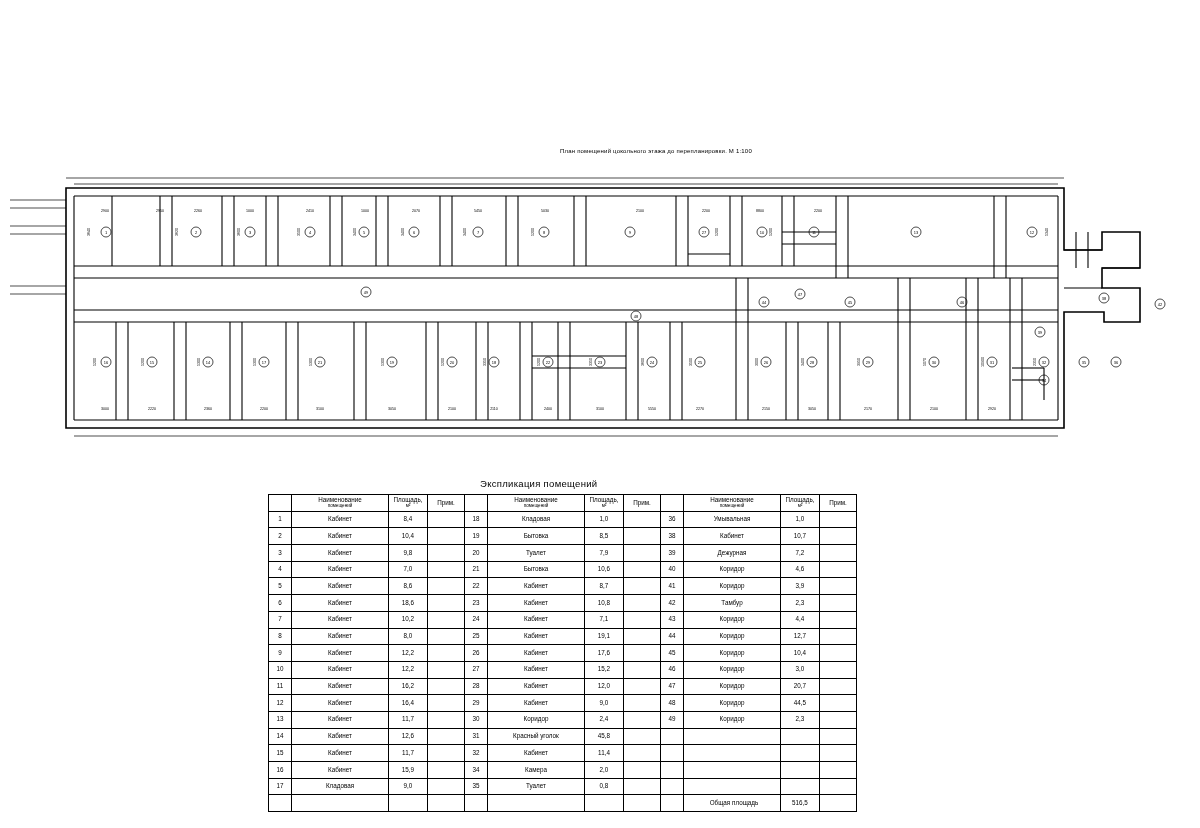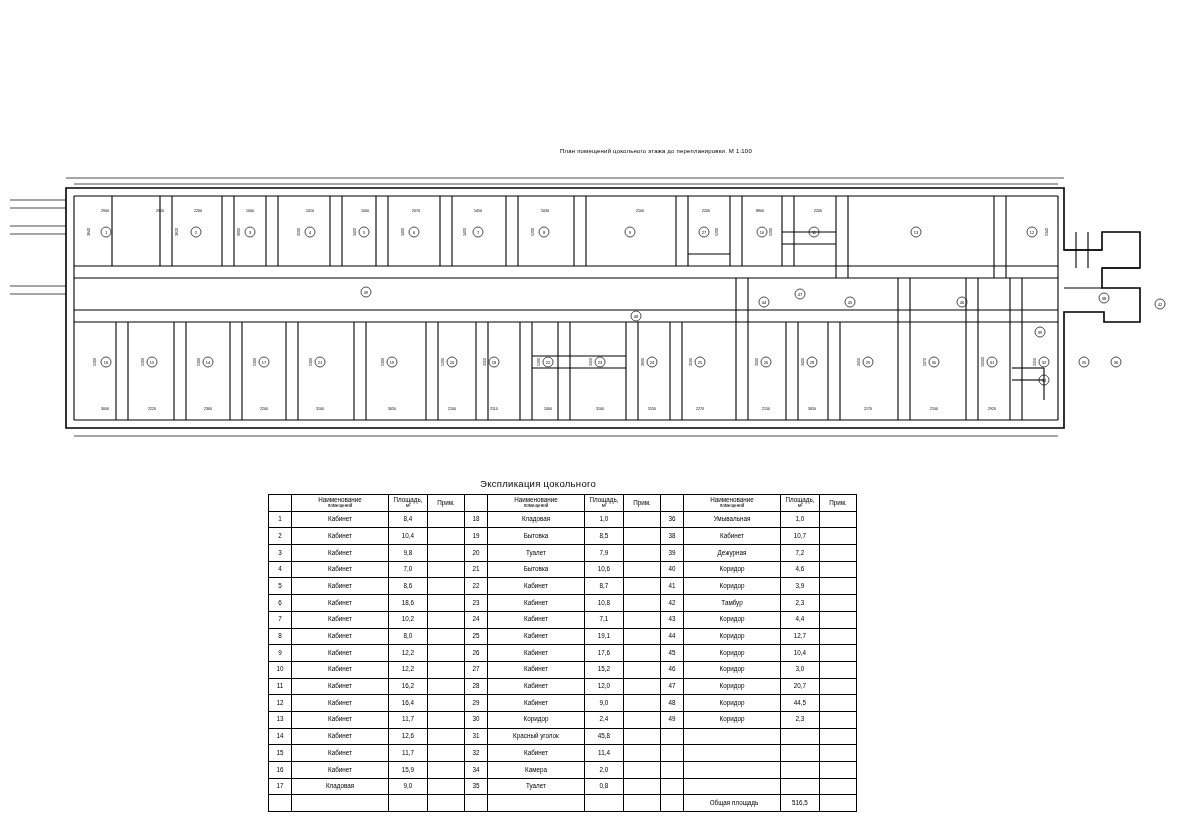--- a/index.html
+++ b/index.html
@@ -294,21 +294,21 @@
       <text x="850" y="133" font-size="4" font-family="&quot;Liberation Sans&quot;, sans-serif" text-anchor="middle" dominant-baseline="middle" fill="#000">45</text>
       <text x="962" y="133" font-size="4" font-family="&quot;Liberation Sans&quot;, sans-serif" text-anchor="middle" dominant-baseline="middle" fill="#000">46</text>
       <text x="1040" y="163" font-size="4" font-family="&quot;Liberation Sans&quot;, sans-serif" text-anchor="middle" dominant-baseline="middle" fill="#000">39</text>
       <text x="1104" y="129" font-size="4" font-family="&quot;Liberation Sans&quot;, sans-serif" text-anchor="middle" dominant-baseline="middle" fill="#000">38</text>
       <text x="1160" y="135" font-size="4" font-family="&quot;Liberation Sans&quot;, sans-serif" text-anchor="middle" dominant-baseline="middle" fill="#000">42</text>
       <text x="800" y="125" font-size="4" font-family="&quot;Liberation Sans&quot;, sans-serif" text-anchor="middle" dominant-baseline="middle" fill="#000">47</text>
       <text x="1044" y="211" font-size="4" font-family="&quot;Liberation Sans&quot;, sans-serif" text-anchor="middle" dominant-baseline="middle" fill="#000">34</text>
     </svg>
 </div>
 
-<div class="t-title">Экспликация цокольного</div>
+<div class="t-title">Экспликация помещений</div>
 
 <table class="expl">
   <thead>
     <tr>
       <th class="c-num"></th>
       <th class="c-name">
         <span>Наименование</span><span class="sub">помещений</span>
       </th>
       <th class="c-area">
         <span>Площадь,</span><span class="sub">м²</span>

